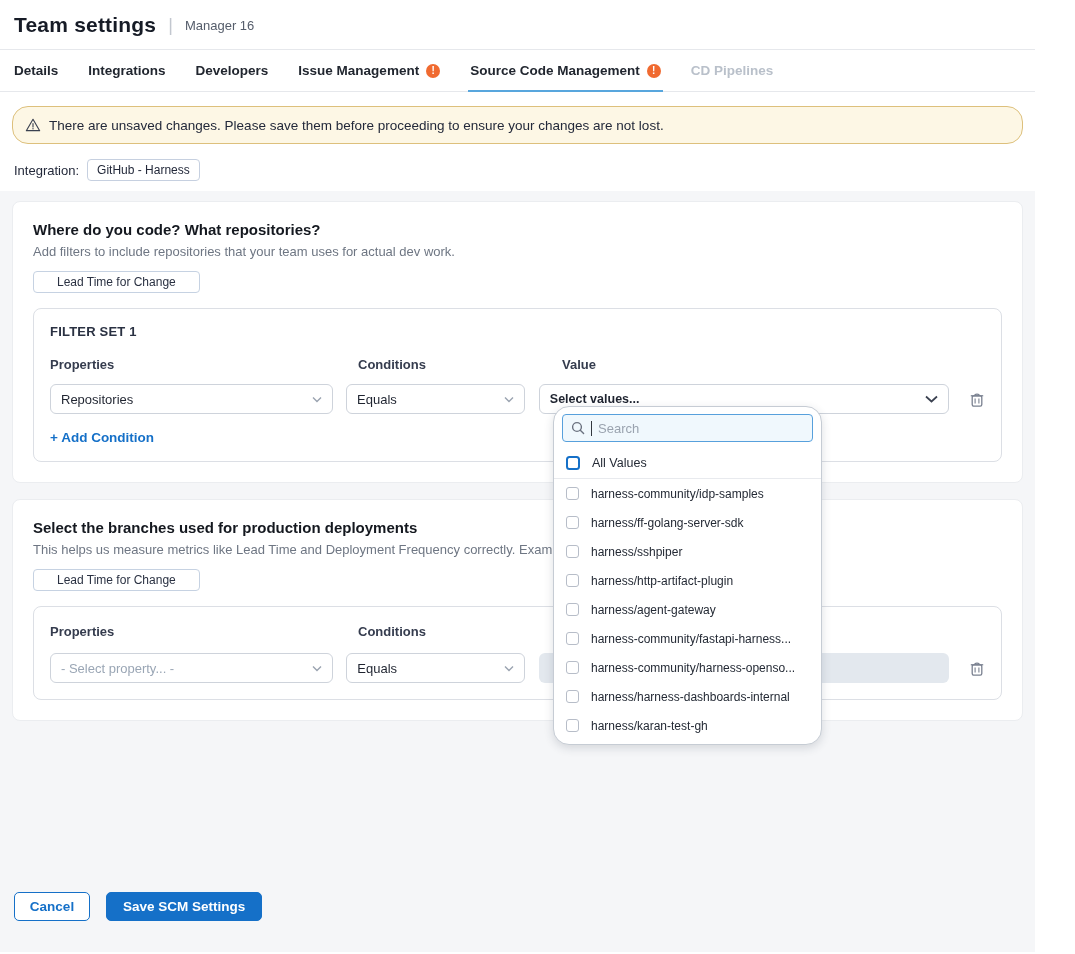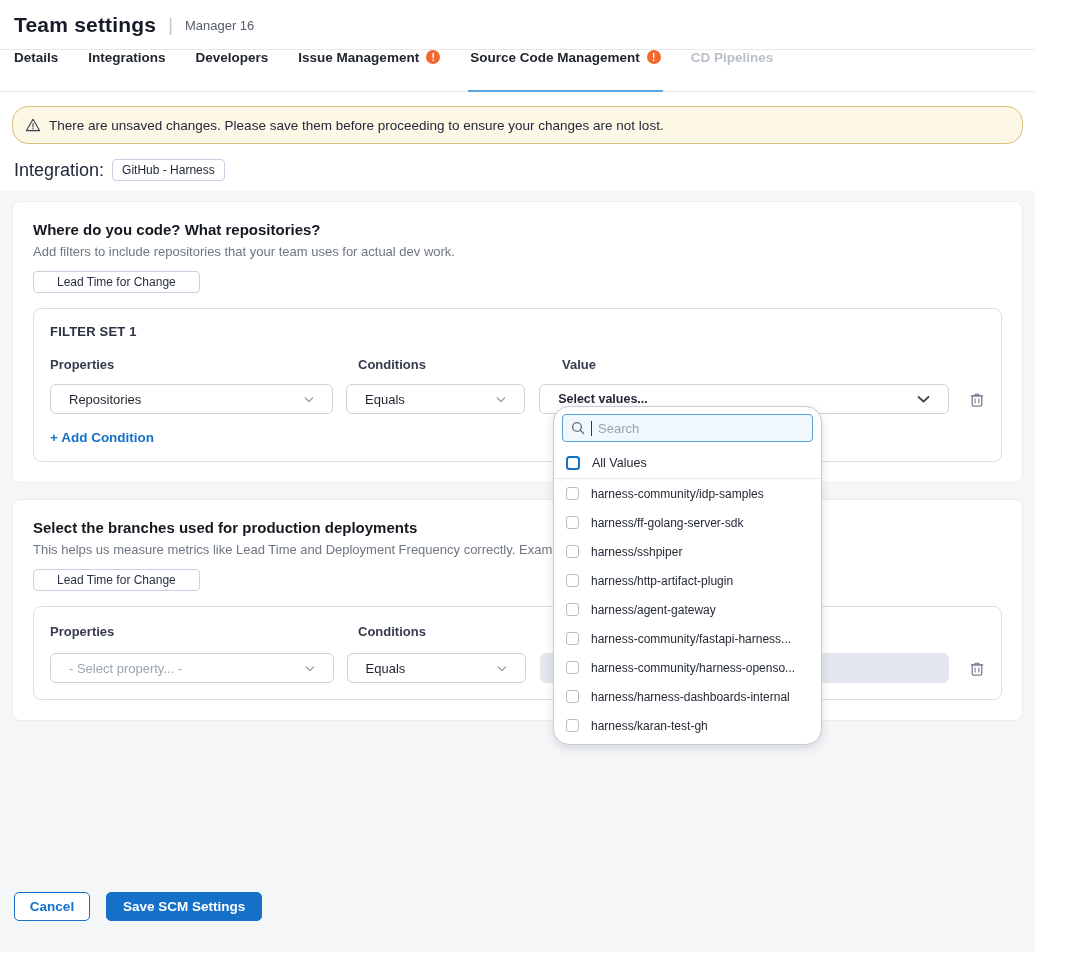--- a/index.html
+++ b/index.html
@@ -8,49 +8,49 @@
   .page { position:relative; width:1035px; height:954px; overflow:hidden; background:#fff; }
 
   
   .hdr { display:flex; align-items:center; gap:12px; padding:13px 14px 12px 14px; border-bottom:1px solid #e6e8ec; background:#fff; }
   .hdr-title { font-size:21px; font-weight:700; color:#161b26; letter-spacing:.2px; }
   .hdr-sep { color:#c2c7cf; font-size:18px; font-weight:300; }
   .hdr-sub { font-size:13px; color:#555d6b; }
 
   
   .tabs { display:flex; align-items:stretch; gap:30px; padding:0 14px; height:42px; border-bottom:1px solid #e6e8ec; background:#fff; }
-  .tab { position:relative; display:flex; gap:7px; font-size:13.5px; font-weight:600; color:#21262f; cursor:pointer; }
+  .tab { position:relative; display:flex; align-items:center; gap:7px; font-size:13.5px; font-weight:600; color:#21262f; cursor:pointer; }
   .tab.disabled { color:#b9c0ca; }
   .tab.active::after { content:""; position:absolute; left:-2px; right:-2px; bottom:-1px; height:2px; background:#58a6dd; }
   .tab-badge { display:inline-flex; align-items:center; justify-content:center; width:14px; height:14px; border-radius:50%; background:#f06a30; color:#fff; font-size:10px; font-weight:700; }
 
   
   .content-top { background:#fff; padding:14px 12px 10px 12px; }
   .banner { display:flex; align-items:center; gap:8px; background:#fdf7e5; border:1px solid #ddc07c; border-radius:16px; padding:10px 12px; font-size:13.5px; color:#23293a; }
   .banner svg { flex:0 0 auto; }
   .integration-row { display:flex; align-items:center; gap:8px; margin-top:15px; padding-left:2px; }
-  .integration-label { font-size:18px; color:#23293a; }
+  .integration-label { font-size:13px; color:#23293a; }
   .chip { font-size:12px; color:#23293a; border:1px solid #c6d0e0; border-radius:4px; padding:3px 9px; background:#fff; }
 
   
   .content-grey { background:#f5f6f8; padding:10px 12px 14px 12px; min-height:761px; }
   .card { background:#fff; border:1px solid #ebedf0; border-radius:8px; padding:19px 20px 20px 20px; }
   .card + .card { margin-top:16px; }
   .card-title { font-size:15px; font-weight:700; color:#14181f; }
   .card-sub { font-size:13px; color:#6e7683; margin-top:6px; }
   .tag { display:inline-block; margin-top:12px; font-size:12px; color:#2a3142; border:1px solid #c6d2e2; border-radius:4px; padding:3px 23px; background:#fff; }
 
   .filterbox { margin-top:15px; border:1px solid #dcdfe5; border-radius:8px; padding:15px 16px 16px 16px; }
   .filterbox-title { font-size:13px; font-weight:700; color:#2a3142; letter-spacing:.2px; }
   .col-labels { display:flex; margin-top:18px; }
   .col-label { font-size:13px; font-weight:700; color:#353c4e; }
   .col-label.p { width:308px; }
   .col-label.c { width:204px; }
   .filter-row { display:flex; align-items:center; margin-top:12px; }
-  .select { display:flex; align-items:center; justify-content:space-between; height:30px; border:1px solid #ced3db; border-radius:6px; background:#fff; padding:0 18px; font-size:13px; color:#1f2430; }
+  .select { display:flex; align-items:center; justify-content:space-between; height:30px; border:1px solid #ced3db; border-radius:6px; background:#fff; padding:0 10px; font-size:13px; color:#1f2430; }
   .select .ph { color:#9aa6b5; }
   .select.prop { width:295px; margin-right:13px; }
   .select.cond { width:186px; margin-right:14px; }
   .select.value { width:428px; font-weight:600; font-size:12.5px; }
   .disabled-field { width:428px; height:30px; background:#e3e8ee; border-radius:6px; }
   .trash { margin-left:20px; display:flex; align-items:center; cursor:pointer; }
   .add-cond { margin-top:16px; font-size:13.5px; font-weight:700; color:#1570c8; cursor:pointer; }
 
   .chev-light { stroke:#9aa3b0; } .chev-dark { stroke:#3a4150; }
 

